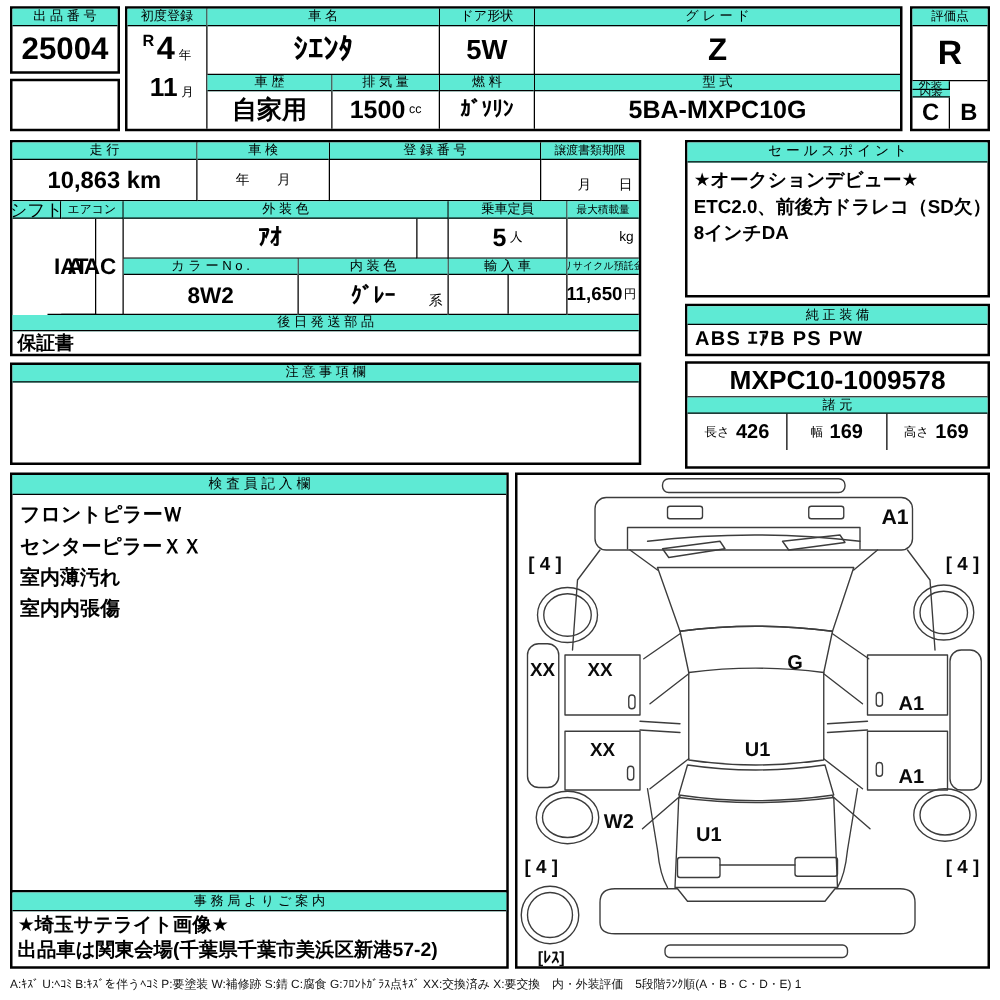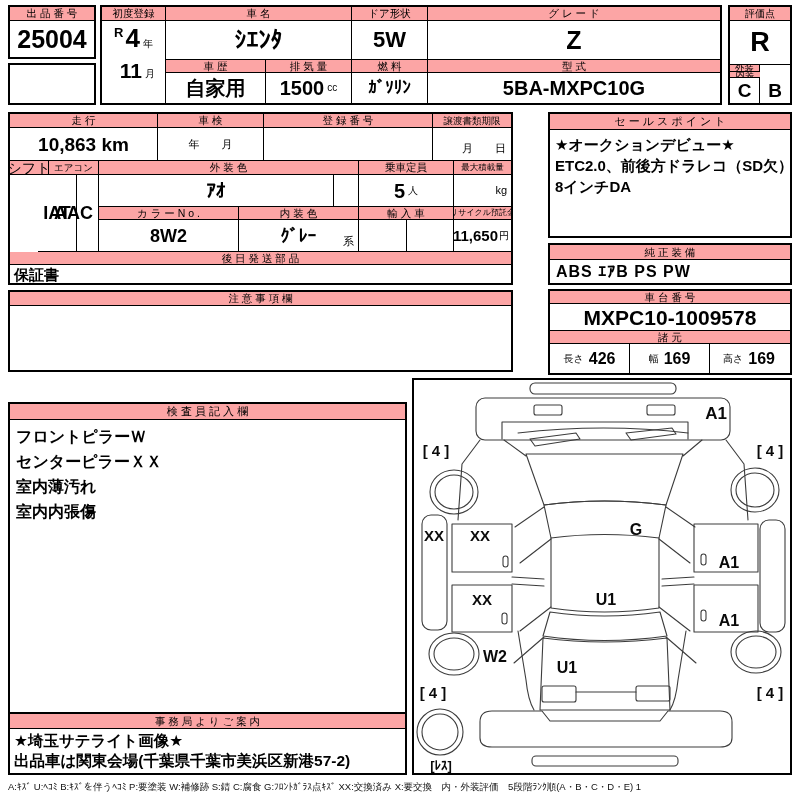--- a/index.html
+++ b/index.html
@@ -3,21 +3,21 @@
 <meta charset="utf-8">
 <style>
   * { margin:0; padding:0; box-sizing:border-box; }
   html,body { width:800px; height:800px; }
   body { position:relative; background:#ffffff; color:#000;
          font-family:"Liberation Sans","DejaVu Sans",sans-serif; overflow:hidden; }
   .box { position:absolute; border:2px solid #000; background:#fff; }
   .cell { position:absolute; }
   .br { border-right:1px solid #000; }
   .bb { border-bottom:1px solid #000; }
-  .hdr { background:#fca5a5; border-bottom:1px solid #000; font-size:10.5px;
+  .hdr { background:#5eead4; border-bottom:1px solid #000; font-size:10.5px;
          display:flex; align-items:center; justify-content:center;
          white-space:nowrap; overflow:hidden; line-height:1; }
   .val { font-weight:bold; display:flex; align-items:center; justify-content:center;
          white-space:nowrap; overflow:hidden; line-height:1; }
   .unit { font-size:10px; font-weight:normal; margin-left:3px; }
   .fr-row1 { display:flex; align-items:flex-end; justify-content:center; padding-top:4px; }
   .fr-era { font-size:13px; font-weight:bold; align-self:flex-start; margin-right:2px; }
   .fr-num { font-size:26px; font-weight:bold; line-height:1; }
   .fr-num2 { font-size:21px; font-weight:bold; line-height:1; }
   .fr-unit { font-size:10px; margin-left:3px; }
@@ -178,40 +178,39 @@
   <div class="hdr" style="height:15px;">純 正 装 備</div>
   <div class="val" style="height:23px;font-size:16px;justify-content:flex-start;padding-left:6px;letter-spacing:1px;">ABS ｴｱB PS PW</div>
 </div>
 
 <div class="box" style="left:8px;top:290px;width:505px;height:82px;">
   <div class="hdr" style="height:14px;">注 意 事 項 欄</div>
   <div></div>
 </div>
 
 <div class="box" style="left:548px;top:289px;width:244px;height:86px;">
-  <div class="hdr" style="height:13px;">車 台 番 号</div>
   <div class="val bb" style="height:27px;font-size:21px;">MXPC10-1009578</div>
   <div class="hdr" style="height:13px;">諸 元</div>
   <div style="display:flex;height:29px;">
     <div class="br" style="width:80px;display:flex;align-items:center;justify-content:center;gap:5px;">
       <span style="font-size:10px;">長さ</span>
       <span style="font-size:16px;font-weight:bold;">426</span>
     </div>
     <div class="br" style="width:80px;display:flex;align-items:center;justify-content:center;gap:5px;">
       <span style="font-size:10px;">幅</span>
       <span style="font-size:16px;font-weight:bold;">169</span>
     </div>
     <div style="width:78px;display:flex;align-items:center;justify-content:center;gap:5px;">
       <span style="font-size:10px;">高さ</span>
       <span style="font-size:16px;font-weight:bold;">169</span>
     </div>
   </div>
 </div>
 
-<div class="box" style="left:8px;top:378px;width:399px;height:352px;margin-top:24px;">
+<div class="box" style="left:8px;top:378px;width:399px;height:352px;">
   <div class="hdr" style="height:16px;font-size:11px;">検 査 員 記 入 欄</div>
   <div class="lines" style="font-size:16px;line-height:25px;padding:4px 6px;">
     <div>フロントピラーＷ</div>
     <div>センターピラーＸＸ</div>
     <div>室内薄汚れ</div>
     <div>室内内張傷</div>
   </div>
 </div>
 
 <div class="box" style="left:8px;top:712px;width:399px;height:63px;">

